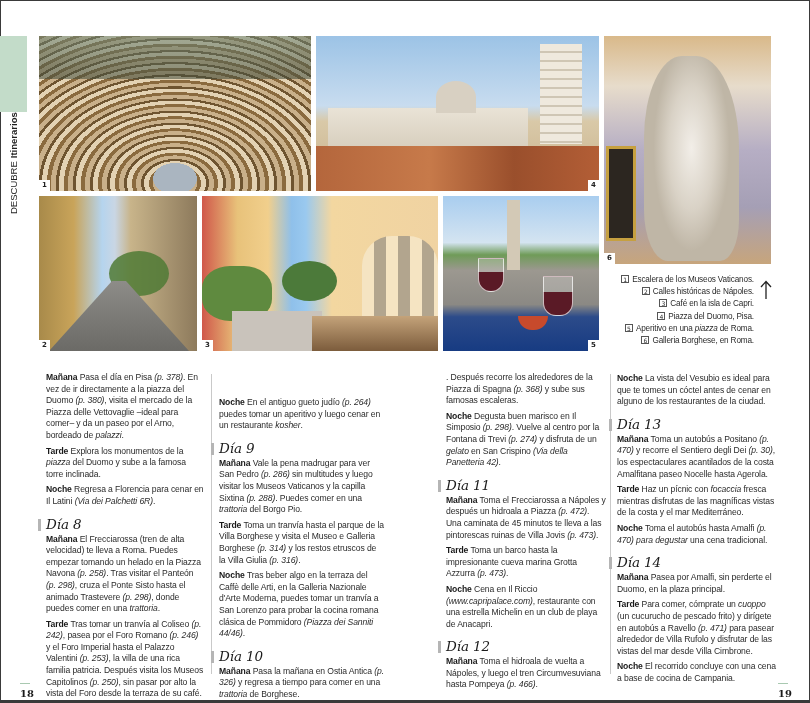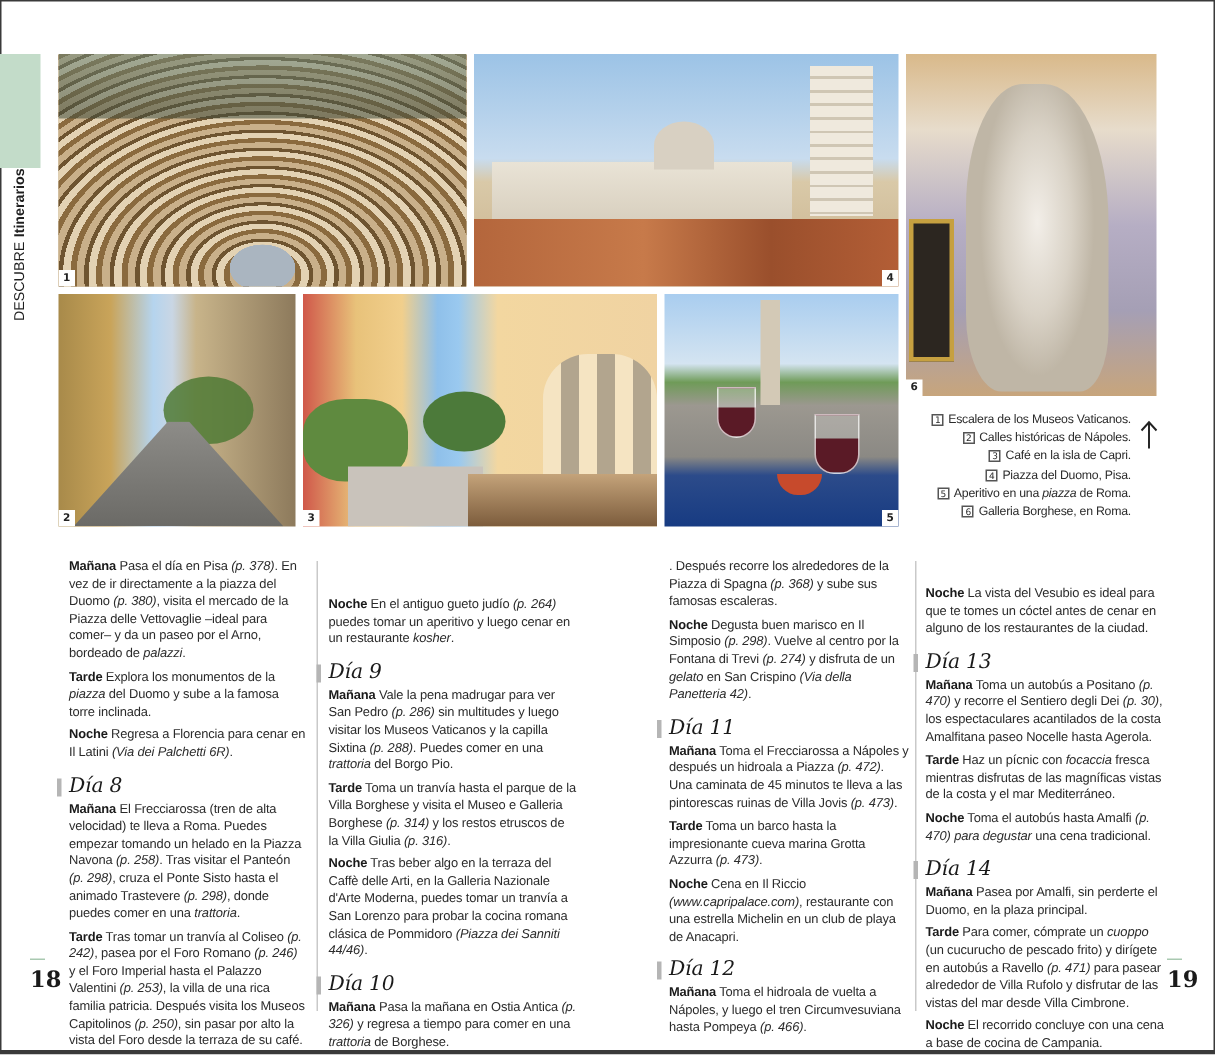--- a/index.html
+++ b/index.html
@@ -80,21 +80,21 @@
   .col4 { left: 617px; width: 160px; }
   .divider { position: absolute; top: 374px; width: 1px; background: #c9c9c9; }
 
   .day { font-family: "DejaVu Serif", serif; font-style: italic; font-size: 13.5px; line-height: 16px; color: #1a1a1a; position: relative; margin-top: 8px; margin-bottom: 2px; }
   .day::before { content: ""; position: absolute; left: -8px; top: 3px; width: 3px; height: 12px; background: #b5b5b5; }
   .day.first { margin-top: 0; }
   .entry { margin-bottom: 4px; }
   .entry b { font-weight: 700; color: #1a1a1a; }
   .entry i { font-style: italic; }
 
-  .folio { position: absolute; top: 644px; font-family: "DejaVu Serif", serif; font-size: 15px; font-weight: 700; color: #1a1a1a; }
+  .folio { position: absolute; top: 688px; font-family: "DejaVu Serif", serif; font-size: 10px; font-weight: 700; color: #1a1a1a; }
   .folio::before { content: ""; position: absolute; top: -5px; left: 0; width: 10px; height: 1px; background: #a9c9b1; }
   .folio.left { left: 20px; }
   .folio.right { left: 778px; }
 </style>
 </head>
 <body>
 
 <div class="frame"></div>
 
 <div class="side-tab"></div>
@@ -184,21 +184,21 @@
   <p class="entry"><b>Mañana</b><span> Toma el Frecciarossa a Nápoles y después un hidroala a Piazza </span><i>(p. 472)</i><span>. Una caminata de 45 minutos te lleva a las pintorescas ruinas de Villa Jovis </span><i>(p. 473)</i><span>.</span></p>
   <p class="entry"><b>Tarde</b><span> Toma un barco hasta la impresionante cueva marina Grotta Azzurra </span><i>(p. 473)</i><span>.</span></p>
   <p class="entry"><b>Noche</b><span> Cena en Il Riccio </span><i>(www.capripalace.com)</i><span>, restaurante con una estrella Michelin en un club de playa de Anacapri.</span></p>
 
   <div class="day">Día 12</div>
   <p class="entry"><b>Mañana</b><span> Toma el hidroala de vuelta a Nápoles, y luego el tren Circumvesuviana hasta Pompeya </span><i>(p. 466)</i><span>.</span></p>
 
 </div>
 
 <div class="col col4">
-  <p class="entry" style="margin-top:18px"><b>Noche</b><span> La vista del Vesubio es ideal para que te tomes un cóctel antes de cenar en alguno de los restaurantes de la ciudad.</span></p>
+  <p class="entry" style="margin-top:1px"><b>Noche</b><span> La vista del Vesubio es ideal para que te tomes un cóctel antes de cenar en alguno de los restaurantes de la ciudad.</span></p>
 
   <div class="day">Día 13</div>
   <p class="entry"><b>Mañana</b><span> Toma un autobús a Positano </span><i>(p. 470)</i><span> y recorre el Sentiero degli Dei </span><i>(p. 30)</i><span>, los espectaculares acantilados de la costa Amalfitana paseo Nocelle hasta Agerola.</span></p>
   <p class="entry"><b>Tarde</b><span> Haz un pícnic con </span><i>focaccia</i><span> fresca mientras disfrutas de las magníficas vistas de la costa y el mar Mediterráneo.</span></p>
   <p class="entry"><b>Noche</b><span> Toma el autobús hasta Amalfi </span><i>(p. 470) para degustar</i><span> una cena tradicional.</span></p>
 
   <div class="day">Día 14</div>
   <p class="entry"><b>Mañana</b><span> Pasea por Amalfi, sin perderte el Duomo, en la plaza principal.</span></p>
   <p class="entry"><b>Tarde</b><span> Para comer, cómprate un </span><i>cuoppo</i><span> (un cucurucho de pescado frito) y dirígete en autobús a Ravello </span><i>(p. 471)</i><span> para pasear alrededor de Villa Rufolo y disfrutar de las vistas del mar desde Villa Cimbrone.</span></p>
   <p class="entry"><b>Noche</b><span> El recorrido concluye con una cena a base de cocina de Campania.</span></p>

